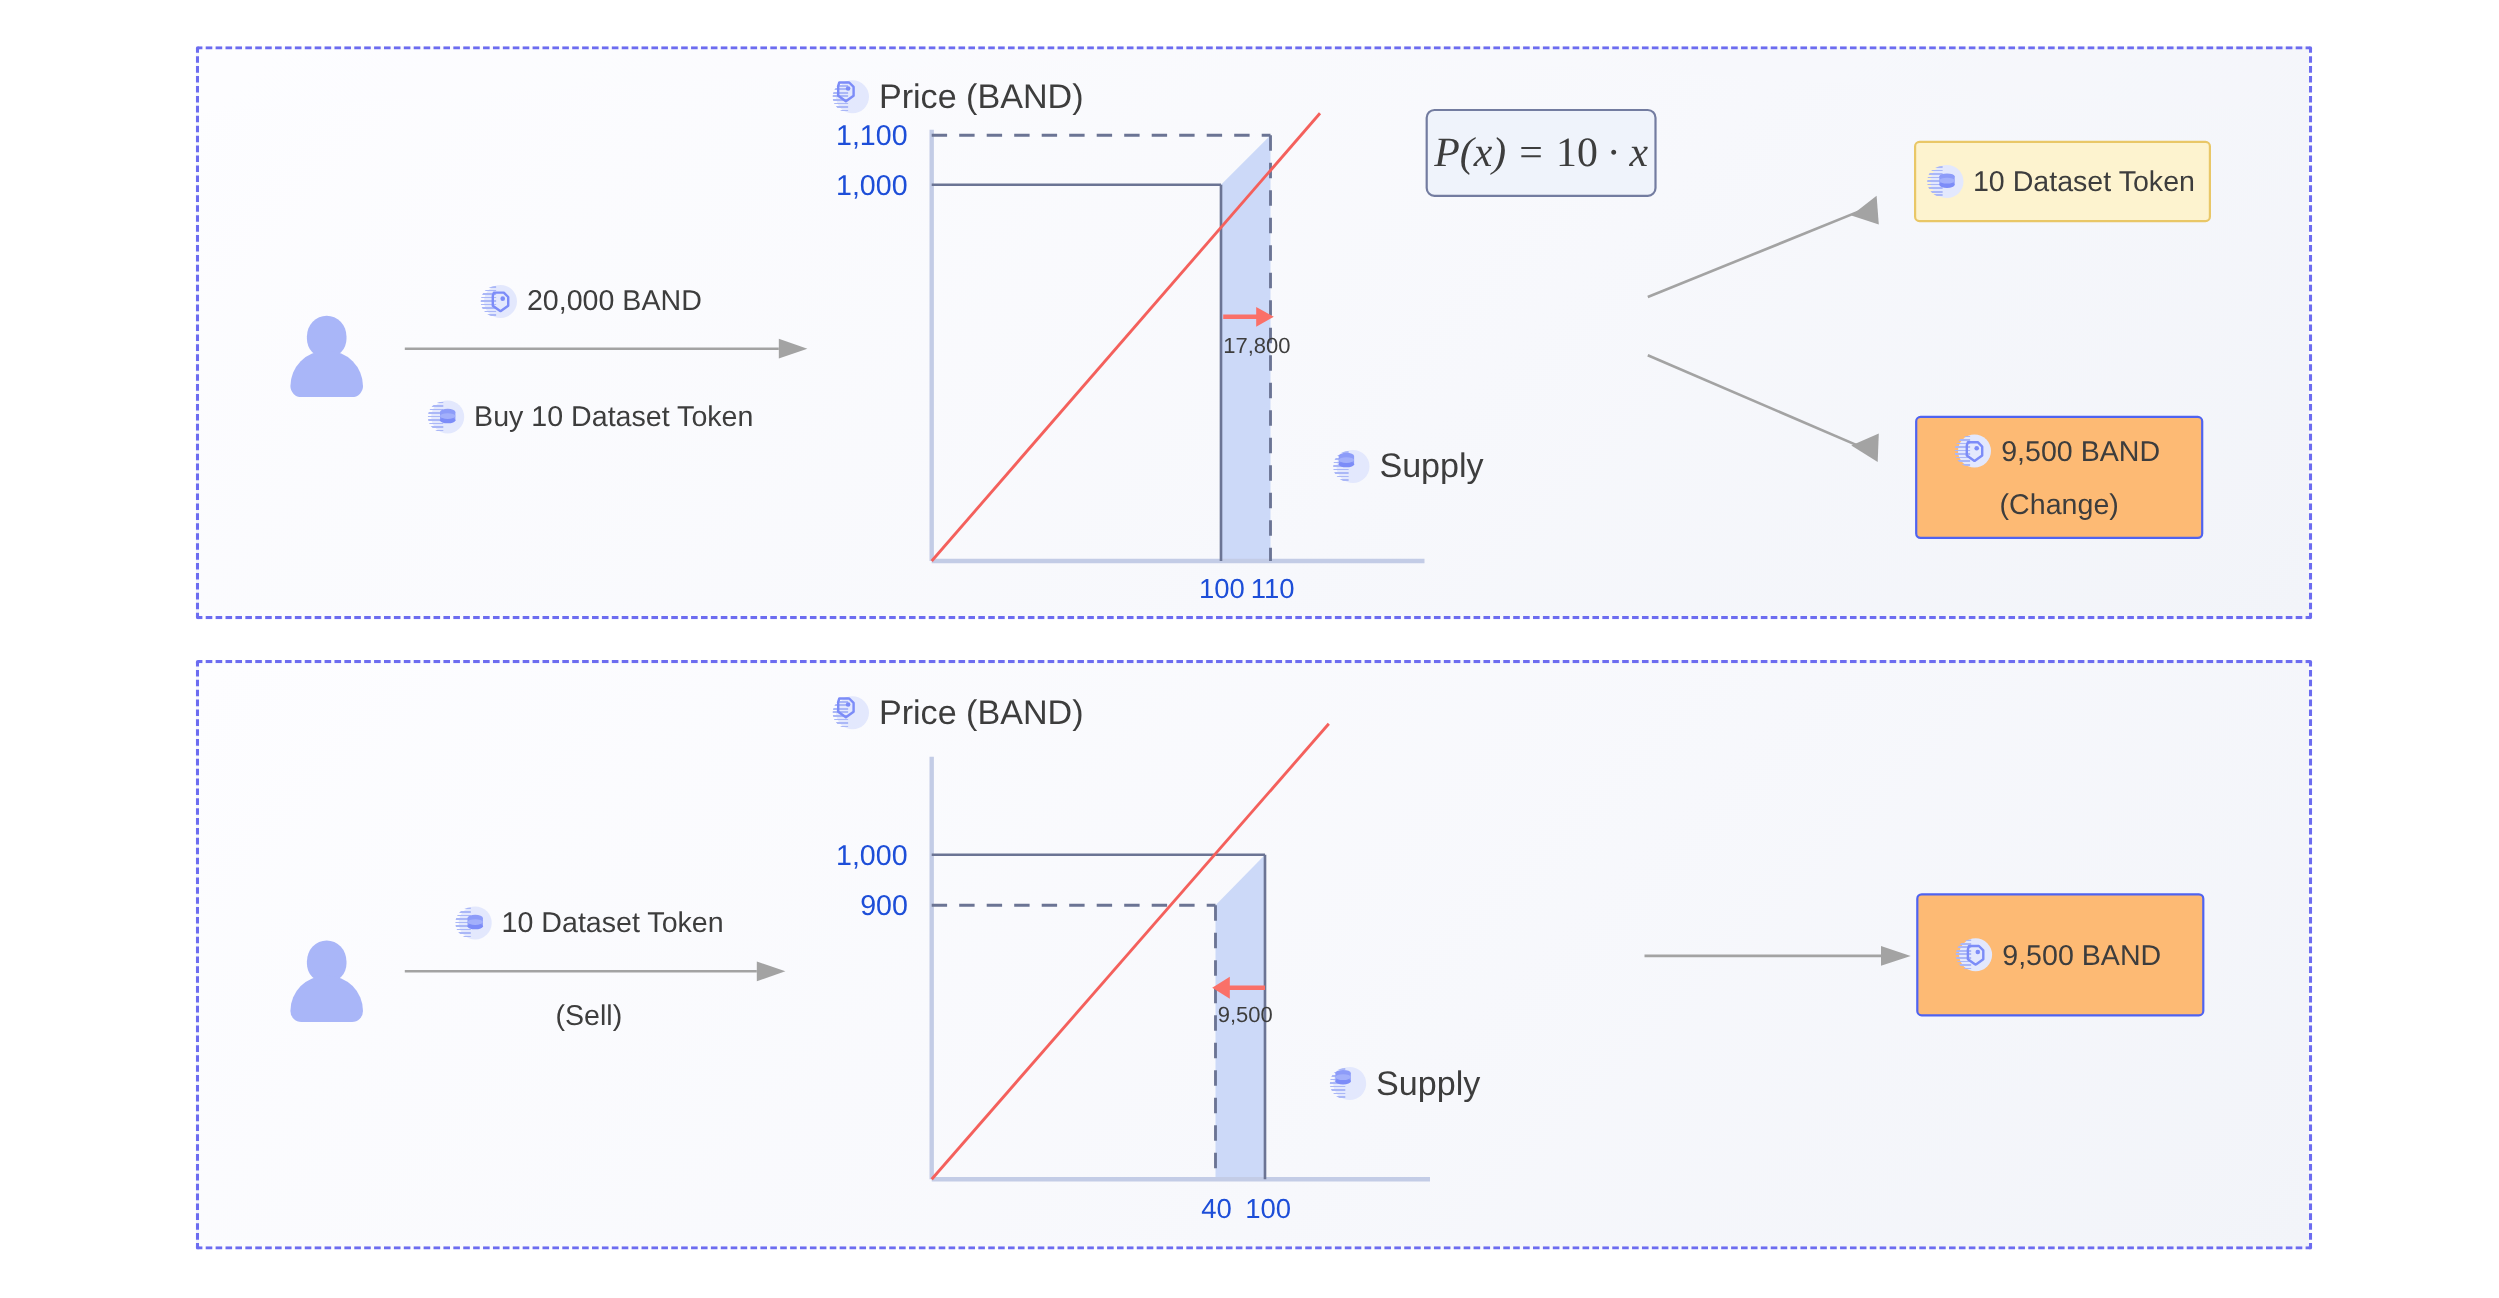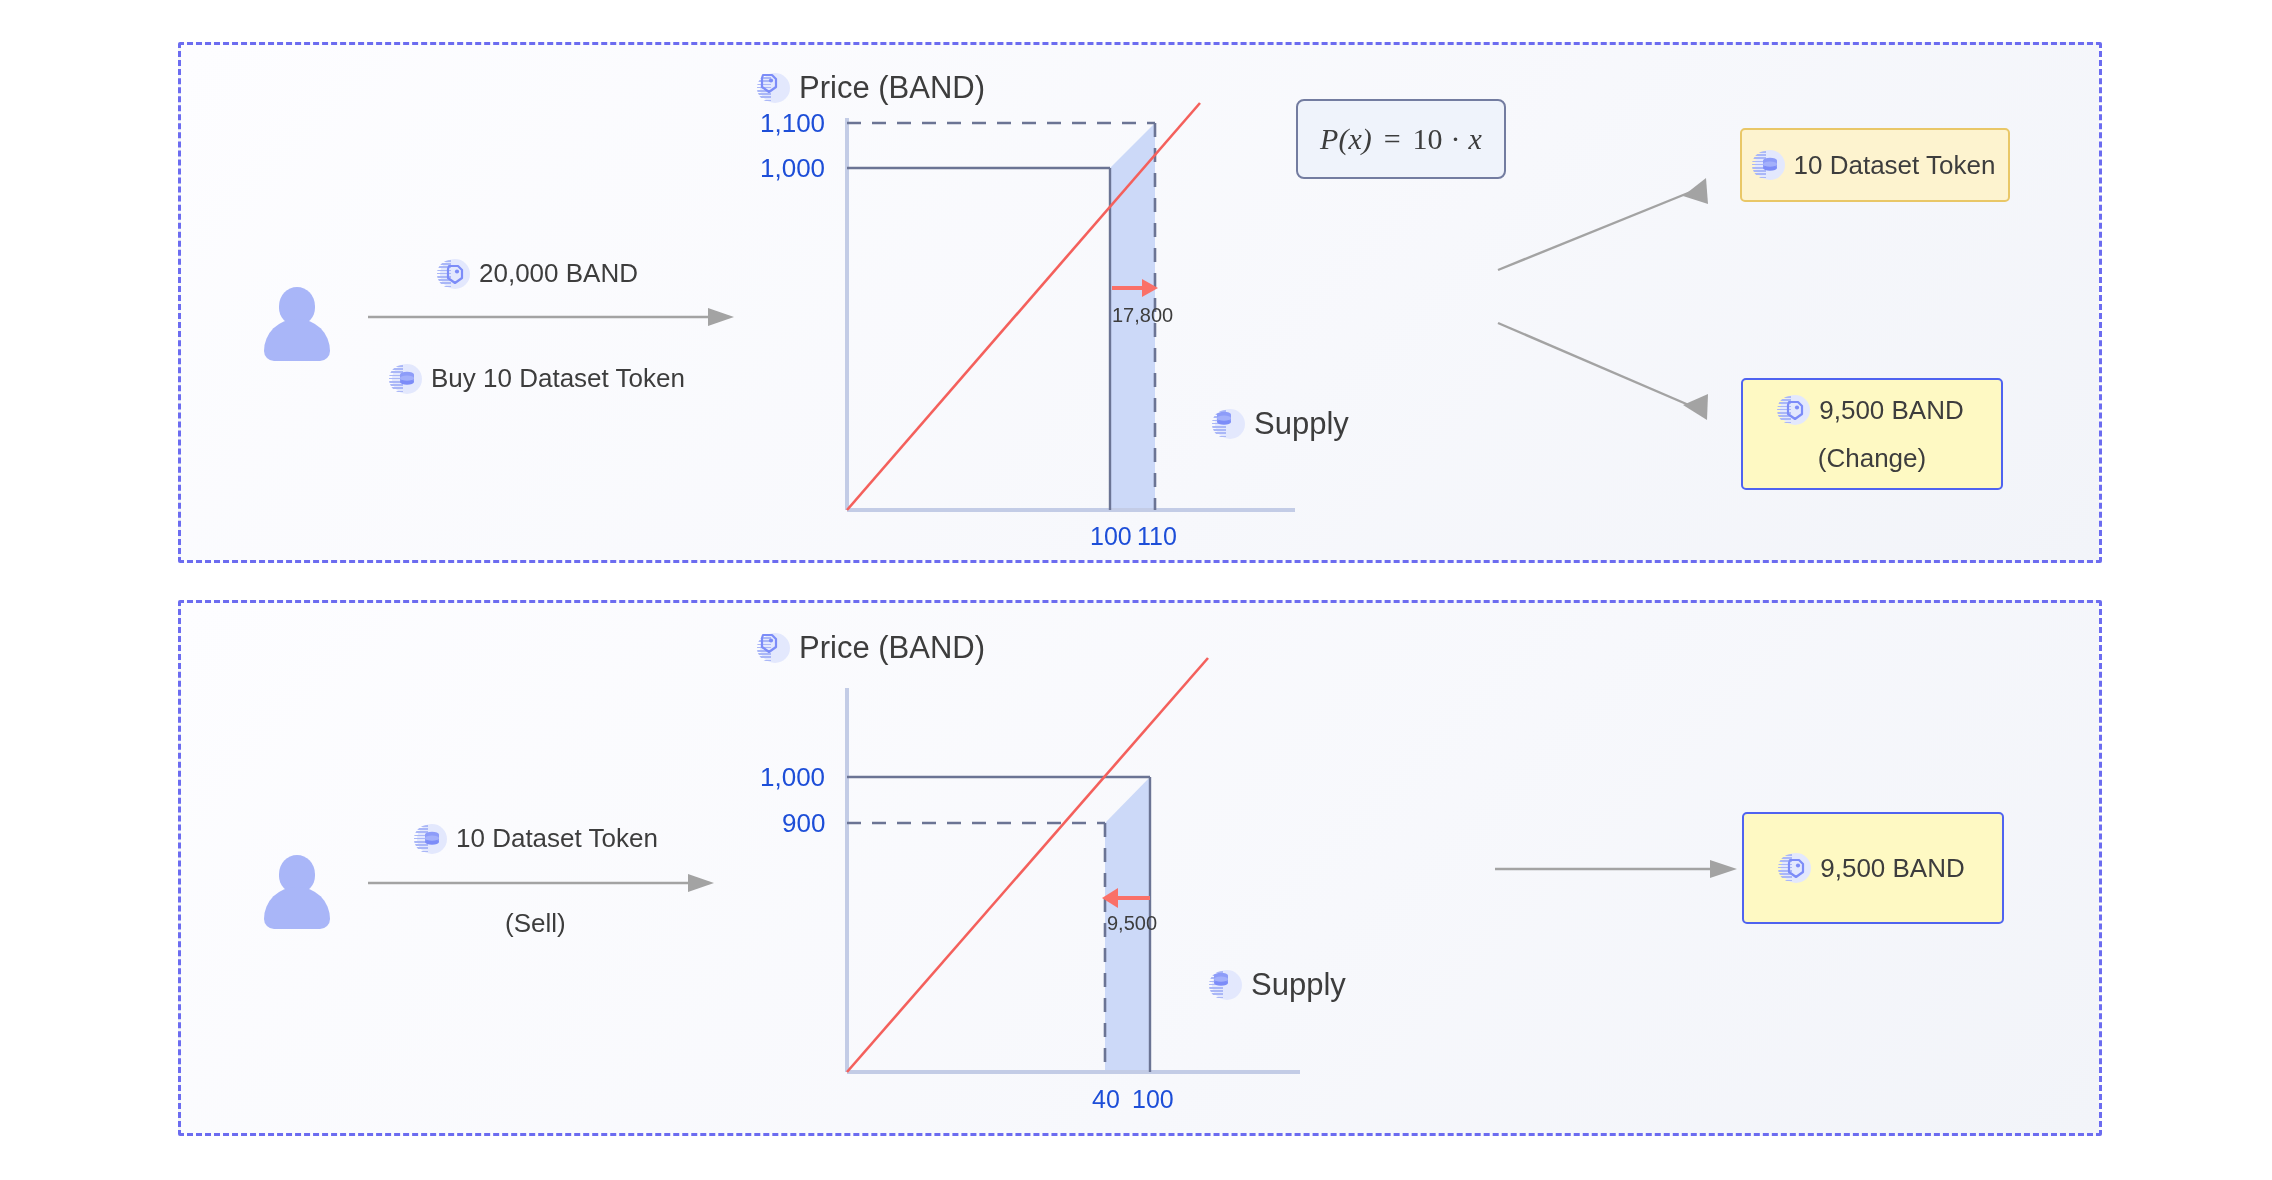--- a/index.html
+++ b/index.html
@@ -29,21 +29,21 @@
   
   .ilabel{display:flex;align-items:center;gap:9px;white-space:nowrap;}
 
   
   .arrow-svg{position:absolute;overflow:visible;}
 
   
   .rbox{position:absolute;box-sizing:border-box;display:flex;flex-direction:column;
         align-items:center;justify-content:center;gap:17px;border-radius:5px;}
   .rbox-token{background:#fdf3cf;border:2px solid #e9c767;}
-  .rbox-band {background:#fef9c3;border:2px solid #4f63f0;}
+  .rbox-band {background:#fdba74;border:2px solid #4f63f0;}
 
   
   .formula{position:absolute;box-sizing:border-box;display:flex;align-items:center;
       justify-content:center;background:#eff3fb;border:2px solid #737ca0;border-radius:8px;
       font-family:"Liberation Serif","DejaVu Serif",serif;font-style:italic;}
   .formula .op{font-style:normal;}
 
   
   .chart{position:absolute;}
   .chart svg{position:absolute;left:0;top:0;overflow:visible;}
@@ -134,21 +134,21 @@
         <ellipse cx="9" cy="5.5" rx="7" ry="2.8" fill="#8d9cf9"></ellipse>
         <rect x="2" y="5.5" width="14" height="7.5" fill="#8d9cf9"></rect>
         <ellipse cx="9" cy="13" rx="7" ry="2.8" fill="#7c8cf8"></ellipse>
         <ellipse cx="9" cy="9.2" rx="7" ry="2.6" fill="#a3b0fb"></ellipse>
       </svg>
     </span>
     <span>Supply</span>
   </div>
 </div>
 
-<div class="formula t-27" style="left:1296px;top:99px;width:210px;height:80px;font-size:30px;">
+<div class="formula t-27" style="left:1296px;top:99px;width:210px;height:80px;font-size:38px;">
   <span>P(x)</span>
   <span class="op" style="margin:0 12px;">=</span>
   <span class="op">10</span>
   <span class="op" style="margin:0 8px;">·</span>
   <span>x</span>
 </div>
 
 <svg class="arrow-svg" style="left:1498px;top:175px;width:230px;height:100px;">
   <line x1="0" y1="95" x2="200" y2="14" stroke="#a3a3a3" stroke-width="2.4"></line>
   <polygon points="208,3 210,29 185,21" fill="#a3a3a3"></polygon>

